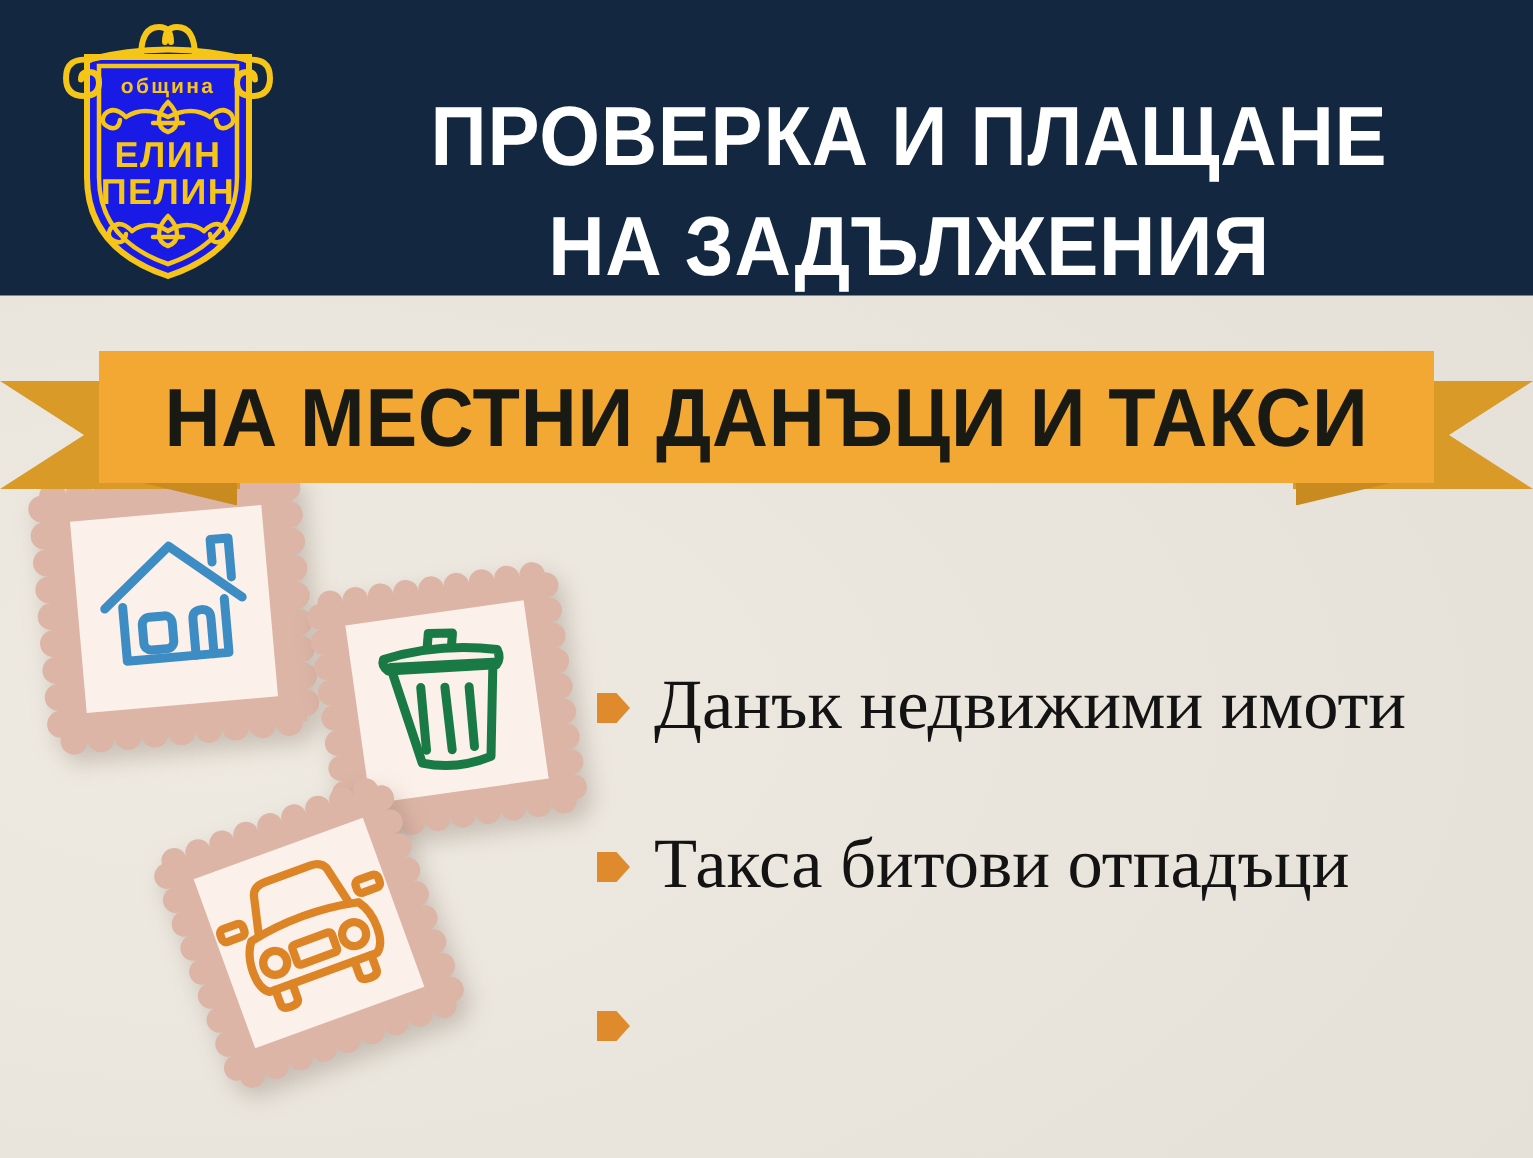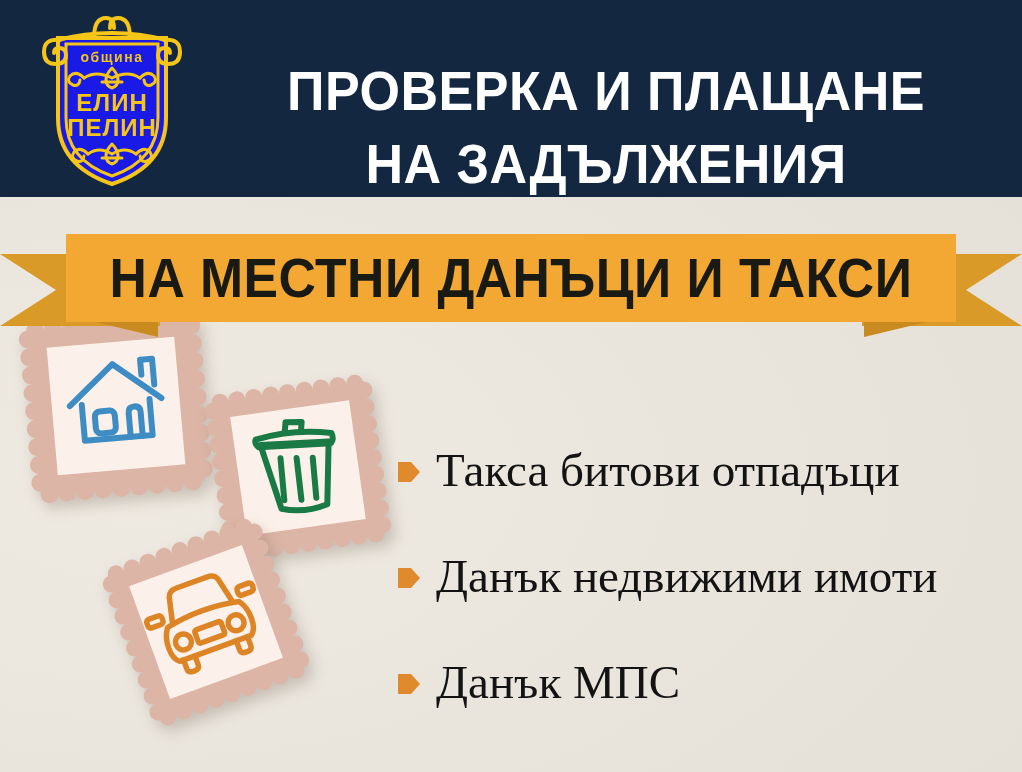--- a/index.html
+++ b/index.html
@@ -399,35 +399,34 @@
   </div>
 
   <div class="list">
 
     <div class="list-item">
       <span class="bullet">
         <svg viewBox="0 0 22 26" xmlns="http://www.w3.org/2000/svg">
           <path d="M0 3 L13 3 L22 13 L13 23 L0 23 Z" fill="#E08A2E"></path>
         </svg>
       </span>
-      <span class="item-label">Такса битови отпадъци</span>
+      <span class="item-label">Данък недвижими имоти</span>
     </div>
 
     <div class="list-item">
       <span class="bullet">
         <svg viewBox="0 0 22 26" xmlns="http://www.w3.org/2000/svg">
           <path d="M0 3 L13 3 L22 13 L13 23 L0 23 Z" fill="#E08A2E"></path>
         </svg>
       </span>
-      <span class="item-label">Данък недвижими имоти</span>
+      <span class="item-label">Такса битови отпадъци</span>
     </div>
 
     <div class="list-item">
       <span class="bullet">
         <svg viewBox="0 0 22 26" xmlns="http://www.w3.org/2000/svg">
           <path d="M0 3 L13 3 L22 13 L13 23 L0 23 Z" fill="#E08A2E"></path>
         </svg>
       </span>
-      <span class="item-label">Данък МПС</span>
     </div>
   </div>
 
 </div>
 
 </body></html>

